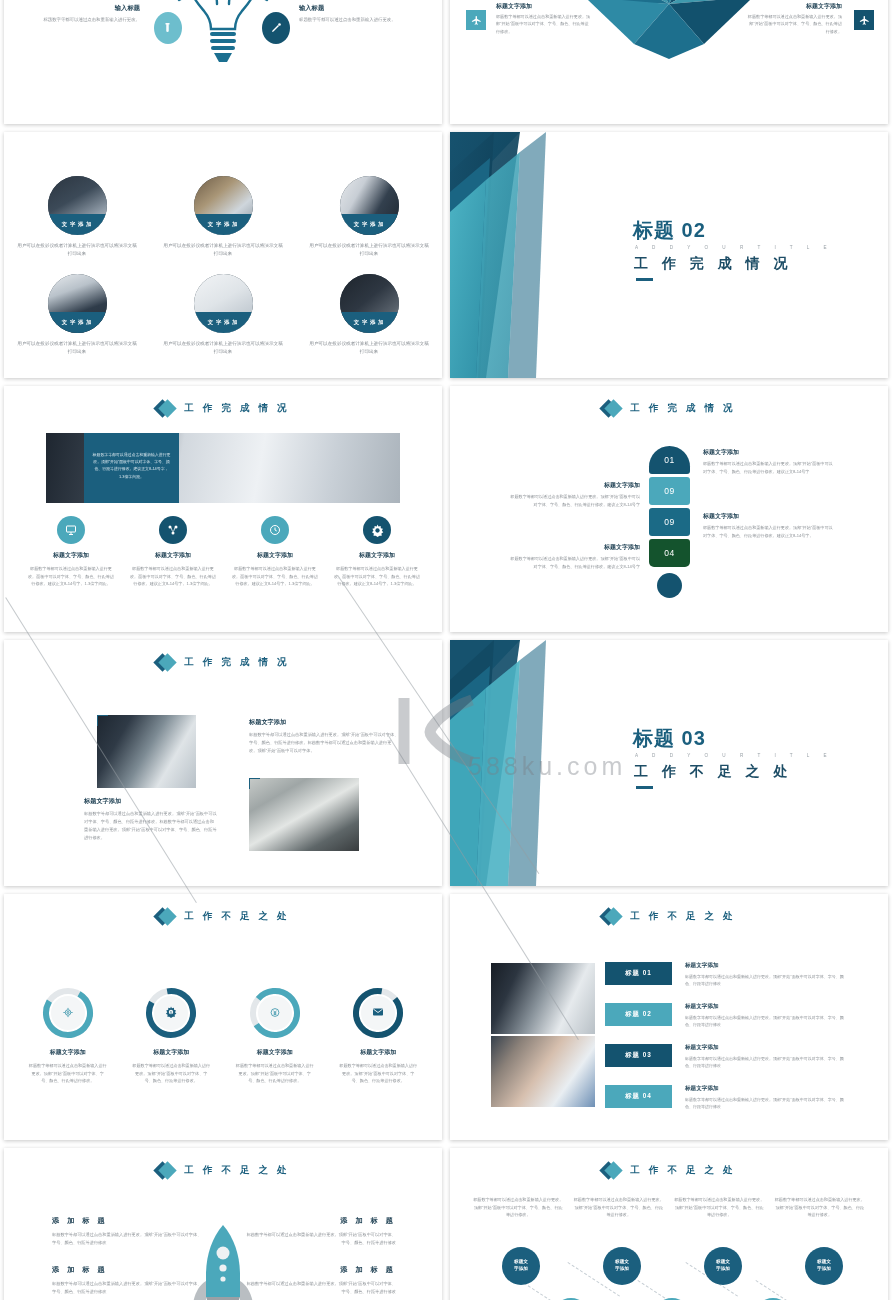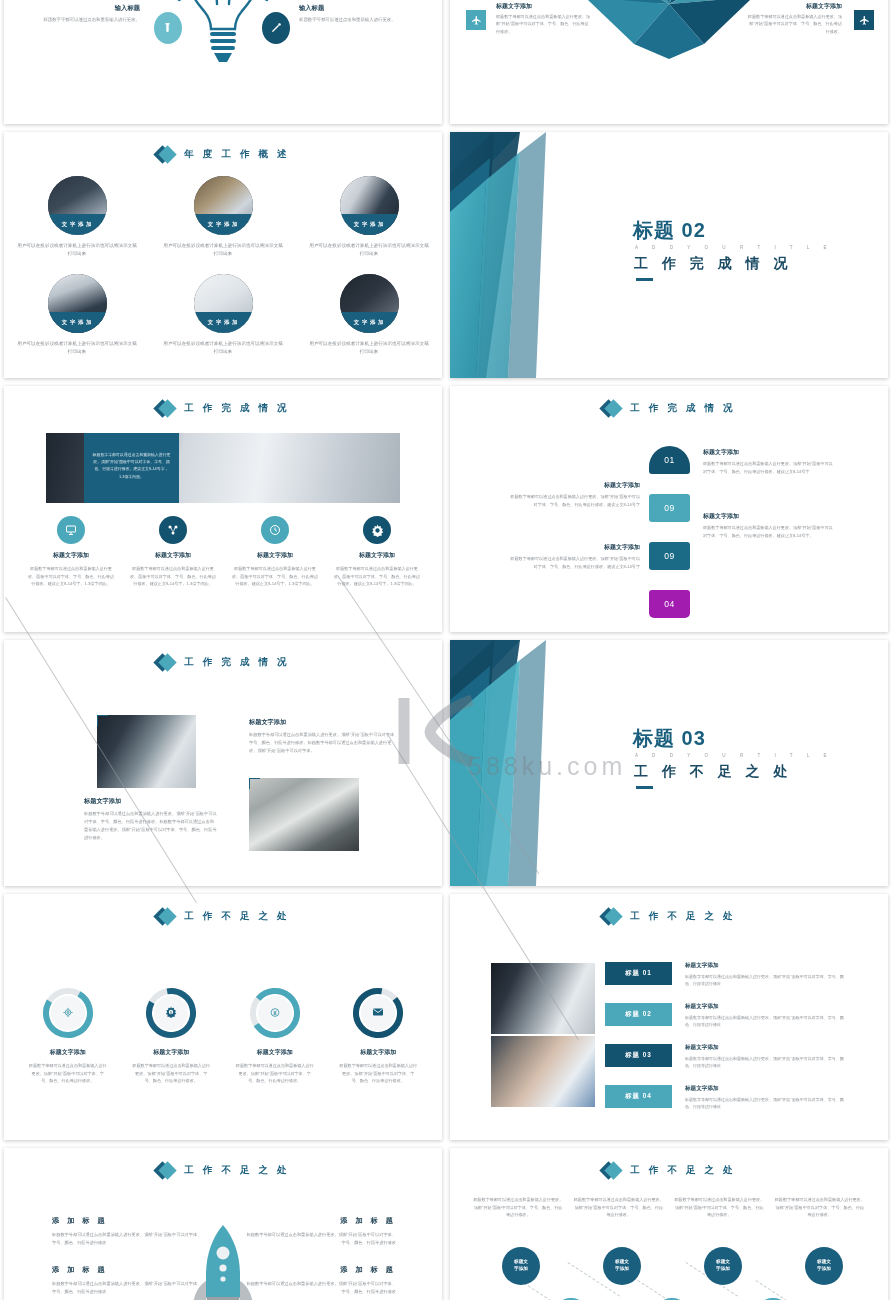--- a/index.html
+++ b/index.html
@@ -127,27 +127,27 @@
     width:28px; height:28px; border-radius:50%;
     display:flex; align-items:center; justify-content:center;
   }
   .col4 .t{ margin-top:7px; font-size:6px; font-weight:bold; color:#1d3f52; }
   .col4 .d{ margin-top:5px; text-align:center; font-size:4.1px; color:#8a8f94; line-height:1.85; width:86px; }
 
   
   .excl{ position:absolute; left:199px; top:60px; width:41px; }
   .seg{
     height:28px; color:#fff; font-size:8.5px;
-    display:flex; align-items:center; justify-content:center; margin-bottom:20px;
+    display:flex; align-items:center; justify-content:center; margin-bottom:3px;
     letter-spacing:.5px;
   }
   .seg.s1{ background:#14536f; border-radius:21px 21px 3px 3px; }
   .seg.s2{ background:#4ba8bb; border-radius:3px; }
   .seg.s3{ background:#1b6a86; border-radius:3px; }
-  .seg.s4{ background:#a21caf; border-radius:3px 3px 5px 5px; }
+  .seg.s4{ background:#14532d; border-radius:3px 3px 5px 5px; }
   .excl .pt{ width:25px; height:25px; border-radius:50%; background:#14536f; margin:6px auto 0; }
   .exblk{ position:absolute; width:133px; }
   .exblk .t{ font-size:6px; font-weight:bold; color:#1d3f52; margin-bottom:3px; }
   .exblk .d{ font-size:4.1px; color:#8a8f94; line-height:1.85; }
 
   
   .ph{ position:absolute; overflow:hidden; }
   .ph .corner{
     position:absolute; left:-5px; top:-5px; width:12px; height:12px;
     border-left:2.5px solid #1b5f7e; border-top:2.5px solid #1b5f7e;
@@ -311,27 +311,20 @@
           <path d="M21 15v-2l-8-5V3.5a1.5 1.5 0 0 0-3 0V8l-8 5v2l8-2.5V18l-2 1.5V21l3.5-1 3.5 1v-1.5L13 18v-5.5z"></path>
         </svg>
     </div>
     <div class="fanblk" style="left:296px; top:48px; text-align:right;">
       <div class="t">标题文字添加</div>
       <div class="body-xs">标题数字等都可以通过点击和重新输入进行更改。顶部“开始”面板中可以对字体、字号、颜色、行距等进行修改。</div>
     </div>
   </div>
 
   <div class="slide c0 r1">
-    <div class="s-title">
-      <span class="diamond">
-          <i class="d1"></i>
-          <i class="d2"></i>
-        </span>
-      <span class="txt">年 度 工 作 概 述</span>
-    </div>
     <div class="photo-grid">
       <div class="pcell">
         <div class="pcirc">
           <div class="img" style="background:linear-gradient(150deg,#2b3540 0%,#3c4a58 40%,#8e9aa6 70%,#d8dde2 100%);"></div>
           <div class="cap">文 字 添 加</div>
         </div>
         <div class="desc">用户可以在投影仪或者计算机上进行演示也可以将演示文稿打印出来</div>
       </div>
       <div class="pcell">
         <div class="pcirc">

